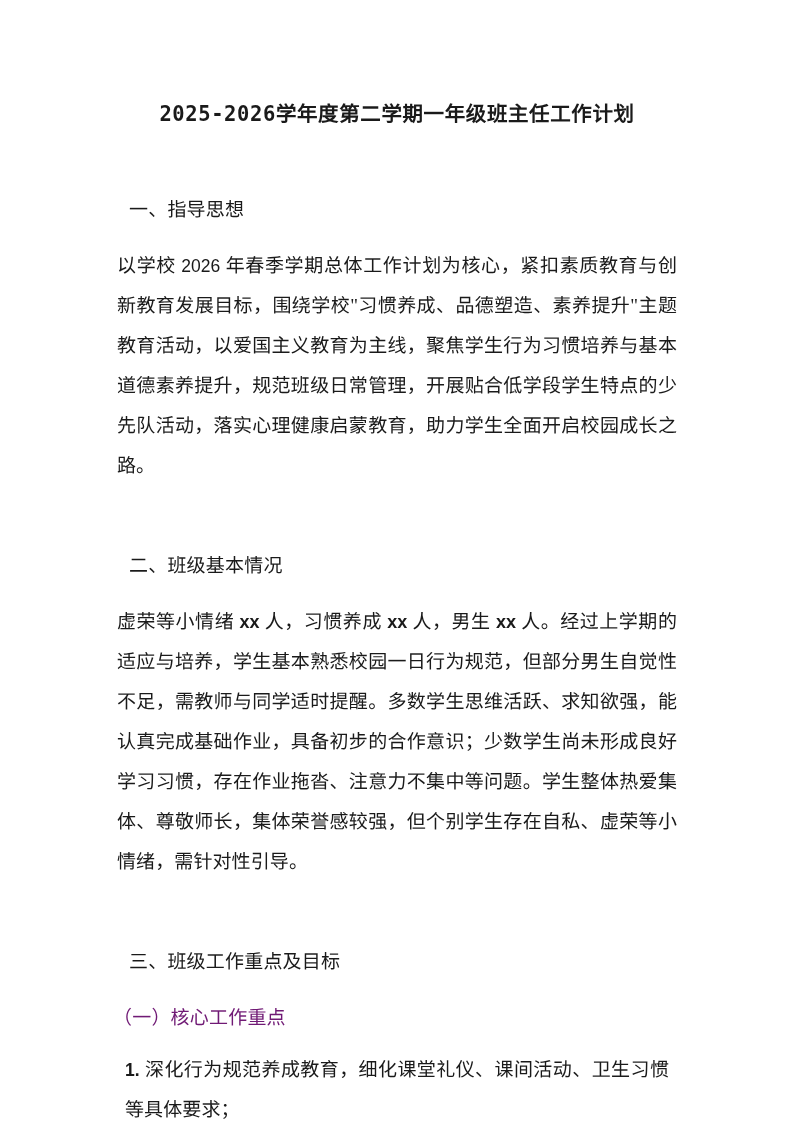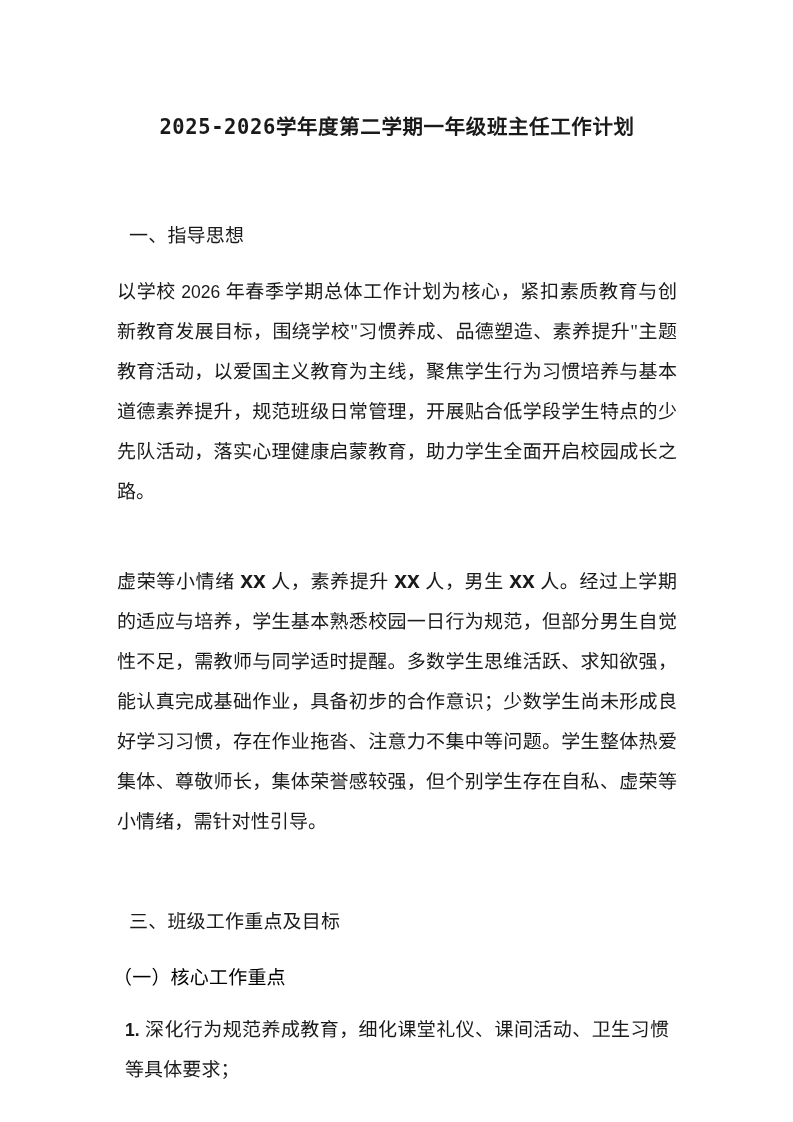--- a/index.html
+++ b/index.html
@@ -32,42 +32,42 @@
   }
 
   .doc-title {
     font-family: "DejaVu Sans Mono", "Liberation Mono", monospace;
     font-size: 20.5px;
     line-height: 40px;
     letter-spacing: 0.6px;
     text-align: center;
     color: #1a1a1a;
     white-space: nowrap;
-    margin: 13px;
+    margin: 0;
   }
 
   .spacer-line {
     height: 40px;
     line-height: 40px;
     font-size: 19px;
   }
 
   .heading {
     font-size: 19px;
     line-height: 40px;
     color: #1a1a1a;
     margin: 16px;
     font-weight: normal;
     letter-spacing: 0.2px;
   }
 
   .subheading {
     font-size: 19px;
     line-height: 40px;
-    color: #000000;
+    color: #701a75;
     margin: 0;
     font-weight: normal;
     letter-spacing: 0.2px;
   }
 
   .para {
     font-size: 19px;
     line-height: 40px;
     color: #1a1a1a;
     margin: 4px;
@@ -90,21 +90,21 @@
 
   
   .lat {
     font-family: "Liberation Sans", "DejaVu Sans", sans-serif;
     font-size: 17.5px;
     letter-spacing: 0;
   }
 
   .lat-b {
     font-family: "Liberation Sans", "DejaVu Sans", sans-serif;
-    font-size: 23px;
+    font-size: 18px;
     font-weight: bold;
     letter-spacing: 0;
   }
 
   .num-marker {
     font-family: "Liberation Sans", "DejaVu Sans", sans-serif;
     font-size: 17.5px;
     font-weight: bold;
   }
 </style>
@@ -117,22 +117,23 @@
     <h1 class="doc-title">2025-2026学年度第二学期一年级班主任工作计划</h1>
 
     <div class="spacer-line">&nbsp;</div>
 
     <h2 class="heading">一、指导思想</h2>
 
     <p class="para"><span>以学校 </span><span class="lat">2026</span><span> 年春季学期总体工作计划为核心，紧扣素质教育与创新教育发展目标，围绕学校"习惯养成、品德塑造、素养提升"主题教育活动，以爱国主义教育为主线，聚焦学生行为习惯培养与基本道德素养提升，规范班级日常管理，开展贴合低学段学生特点的少先队活动，落实心理健康启蒙教育，助力学生全面开启校园成长之路。</span></p>
 
     <div class="spacer-line">&nbsp;</div>
 
+    <h2 class="heading">二、班级基本情况</h2>
 
-    <p class="para"><span>虚荣等小情绪 </span><span class="lat-b">xx</span><span> 人，素养提升 </span><span class="lat-b">xx</span><span> 人，男生 </span><span class="lat-b">xx</span><span> 人。经过上学期的适应与培养，学生基本熟悉校园一日行为规范，但部分男生自觉性不足，需教师与同学适时提醒。多数学生思维活跃、求知欲强，能认真完成基础作业，具备初步的合作意识；少数学生尚未形成良好学习习惯，存在作业拖沓、注意力不集中等问题。学生整体热爱集体、尊敬师长，集体荣誉感较强，但个别学生存在自私、虚荣等小情绪，需针对性引导。</span></p>
+    <p class="para"><span>虚荣等小情绪 </span><span class="lat-b">xx</span><span> 人，习惯养成 </span><span class="lat-b">xx</span><span> 人，男生 </span><span class="lat-b">xx</span><span> 人。经过上学期的适应与培养，学生基本熟悉校园一日行为规范，但部分男生自觉性不足，需教师与同学适时提醒。多数学生思维活跃、求知欲强，能认真完成基础作业，具备初步的合作意识；少数学生尚未形成良好学习习惯，存在作业拖沓、注意力不集中等问题。学生整体热爱集体、尊敬师长，集体荣誉感较强，但个别学生存在自私、虚荣等小情绪，需针对性引导。</span></p>
 
     <div class="spacer-line">&nbsp;</div>
 
     <h2 class="heading">三、班级工作重点及目标</h2>
 
     <h3 class="subheading">（一）核心工作重点</h3>
 
     <p class="listitem"><span class="num-marker">1.</span><span> 深化行为规范养成教育，细化课堂礼仪、课间活动、卫生习惯等具体要求；</span></p>
 
   </div>

